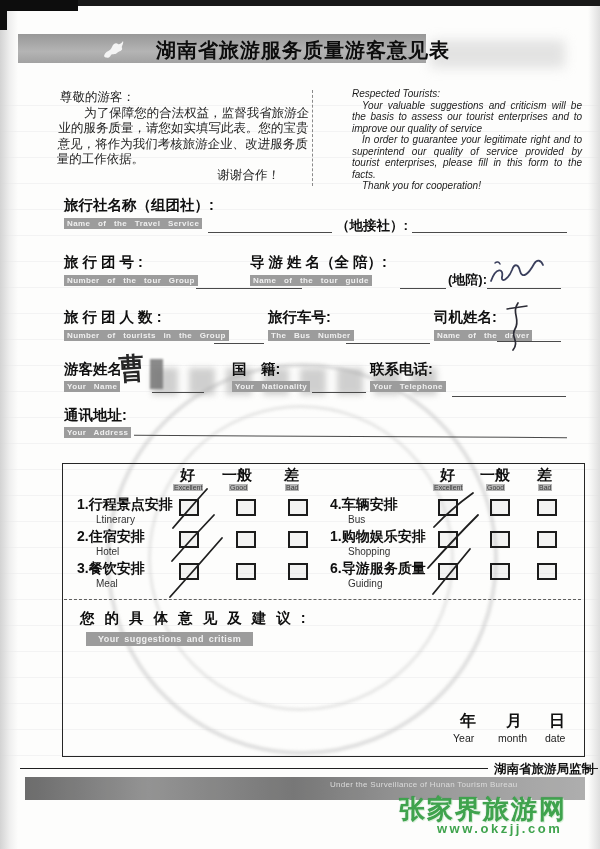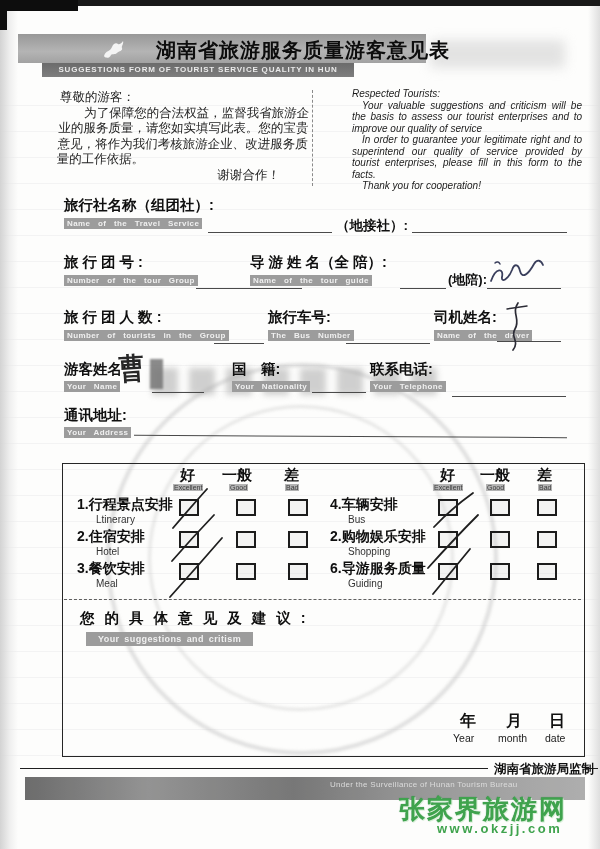--- a/index.html
+++ b/index.html
@@ -97,21 +97,20 @@
   <div class="abs hdr-smudge"></div>
 
   <div class="abs band"></div>
   <div class="abs logo">
     <svg width="28" height="22" viewBox="0 0 28 22">
       <path d="M4 18 C6 12 10 14 12 9 C13 6 16 4 18 6 C19 7 22 5 23 3 C24 6 21 8 22 10 C23 13 19 13 17 15 C15 17 12 15 10 18 C8 20 5 20 4 18 Z" fill="#f4f4f4"></path>
       <circle cx="8" cy="17" r="2.2" fill="none" stroke="#f4f4f4" stroke-width="1"></circle>
     </svg>
   </div>
   <div class="abs title">湖南省旅游服务质量游客意见表</div>
-  <div class="abs subband">SUGGESTIONS FORM OF TOURIST SERVICE QUALITY IN HUN</div>
 
   <div class="abs zh-para">
     <div>尊敬的游客：</div>
     <div class="body">为了保障您的合法权益，监督我省旅游企业的服务质量，请您如实填写此表。您的宝贵意见，将作为我们考核旅游企业、改进服务质量的工作依据。</div>
     <div class="close">谢谢合作！</div>
   </div>
   <div class="abs vdash"></div>
   <div class="abs en-para">
     <p class="first">Respected Tourists:</p>
     <p>Your valuable suggestions and criticism will be the basis to assess our tourist enterprises and to improve our quality of service</p>
@@ -190,21 +189,21 @@
 
   <div class="abs item-zh" style="left:77px;top:496px;">1.行程景点安排</div>
   <div class="abs item-en" style="left:96px;top:514px;">Ltinerary</div>
   <div class="abs item-zh" style="left:77px;top:528px;">2.住宿安排</div>
   <div class="abs item-en" style="left:96px;top:546px;">Hotel</div>
   <div class="abs item-zh" style="left:77px;top:560px;">3.餐饮安排</div>
   <div class="abs item-en" style="left:96px;top:578px;">Meal</div>
 
   <div class="abs item-zh" style="left:330px;top:496px;">4.车辆安排</div>
   <div class="abs item-en" style="left:348px;top:514px;">Bus</div>
-  <div class="abs item-zh" style="left:330px;top:528px;">2.购物娱乐安排</div>
+  <div class="abs item-zh" style="left:330px;top:528px;">1.购物娱乐安排</div>
   <div class="abs item-en" style="left:348px;top:546px;">Shopping</div>
   <div class="abs item-zh" style="left:330px;top:560px;">6.导游服务质量</div>
   <div class="abs item-en" style="left:348px;top:578px;">Guiding</div>
 
   <div class="abs cb" style="left:179px;top:499px;"></div>
   <div class="abs cb" style="left:236px;top:499px;"></div>
   <div class="abs cb" style="left:288px;top:499px;"></div>
   <div class="abs cb" style="left:179px;top:531px;"></div>
   <div class="abs cb" style="left:236px;top:531px;"></div>
   <div class="abs cb" style="left:288px;top:531px;"></div>

